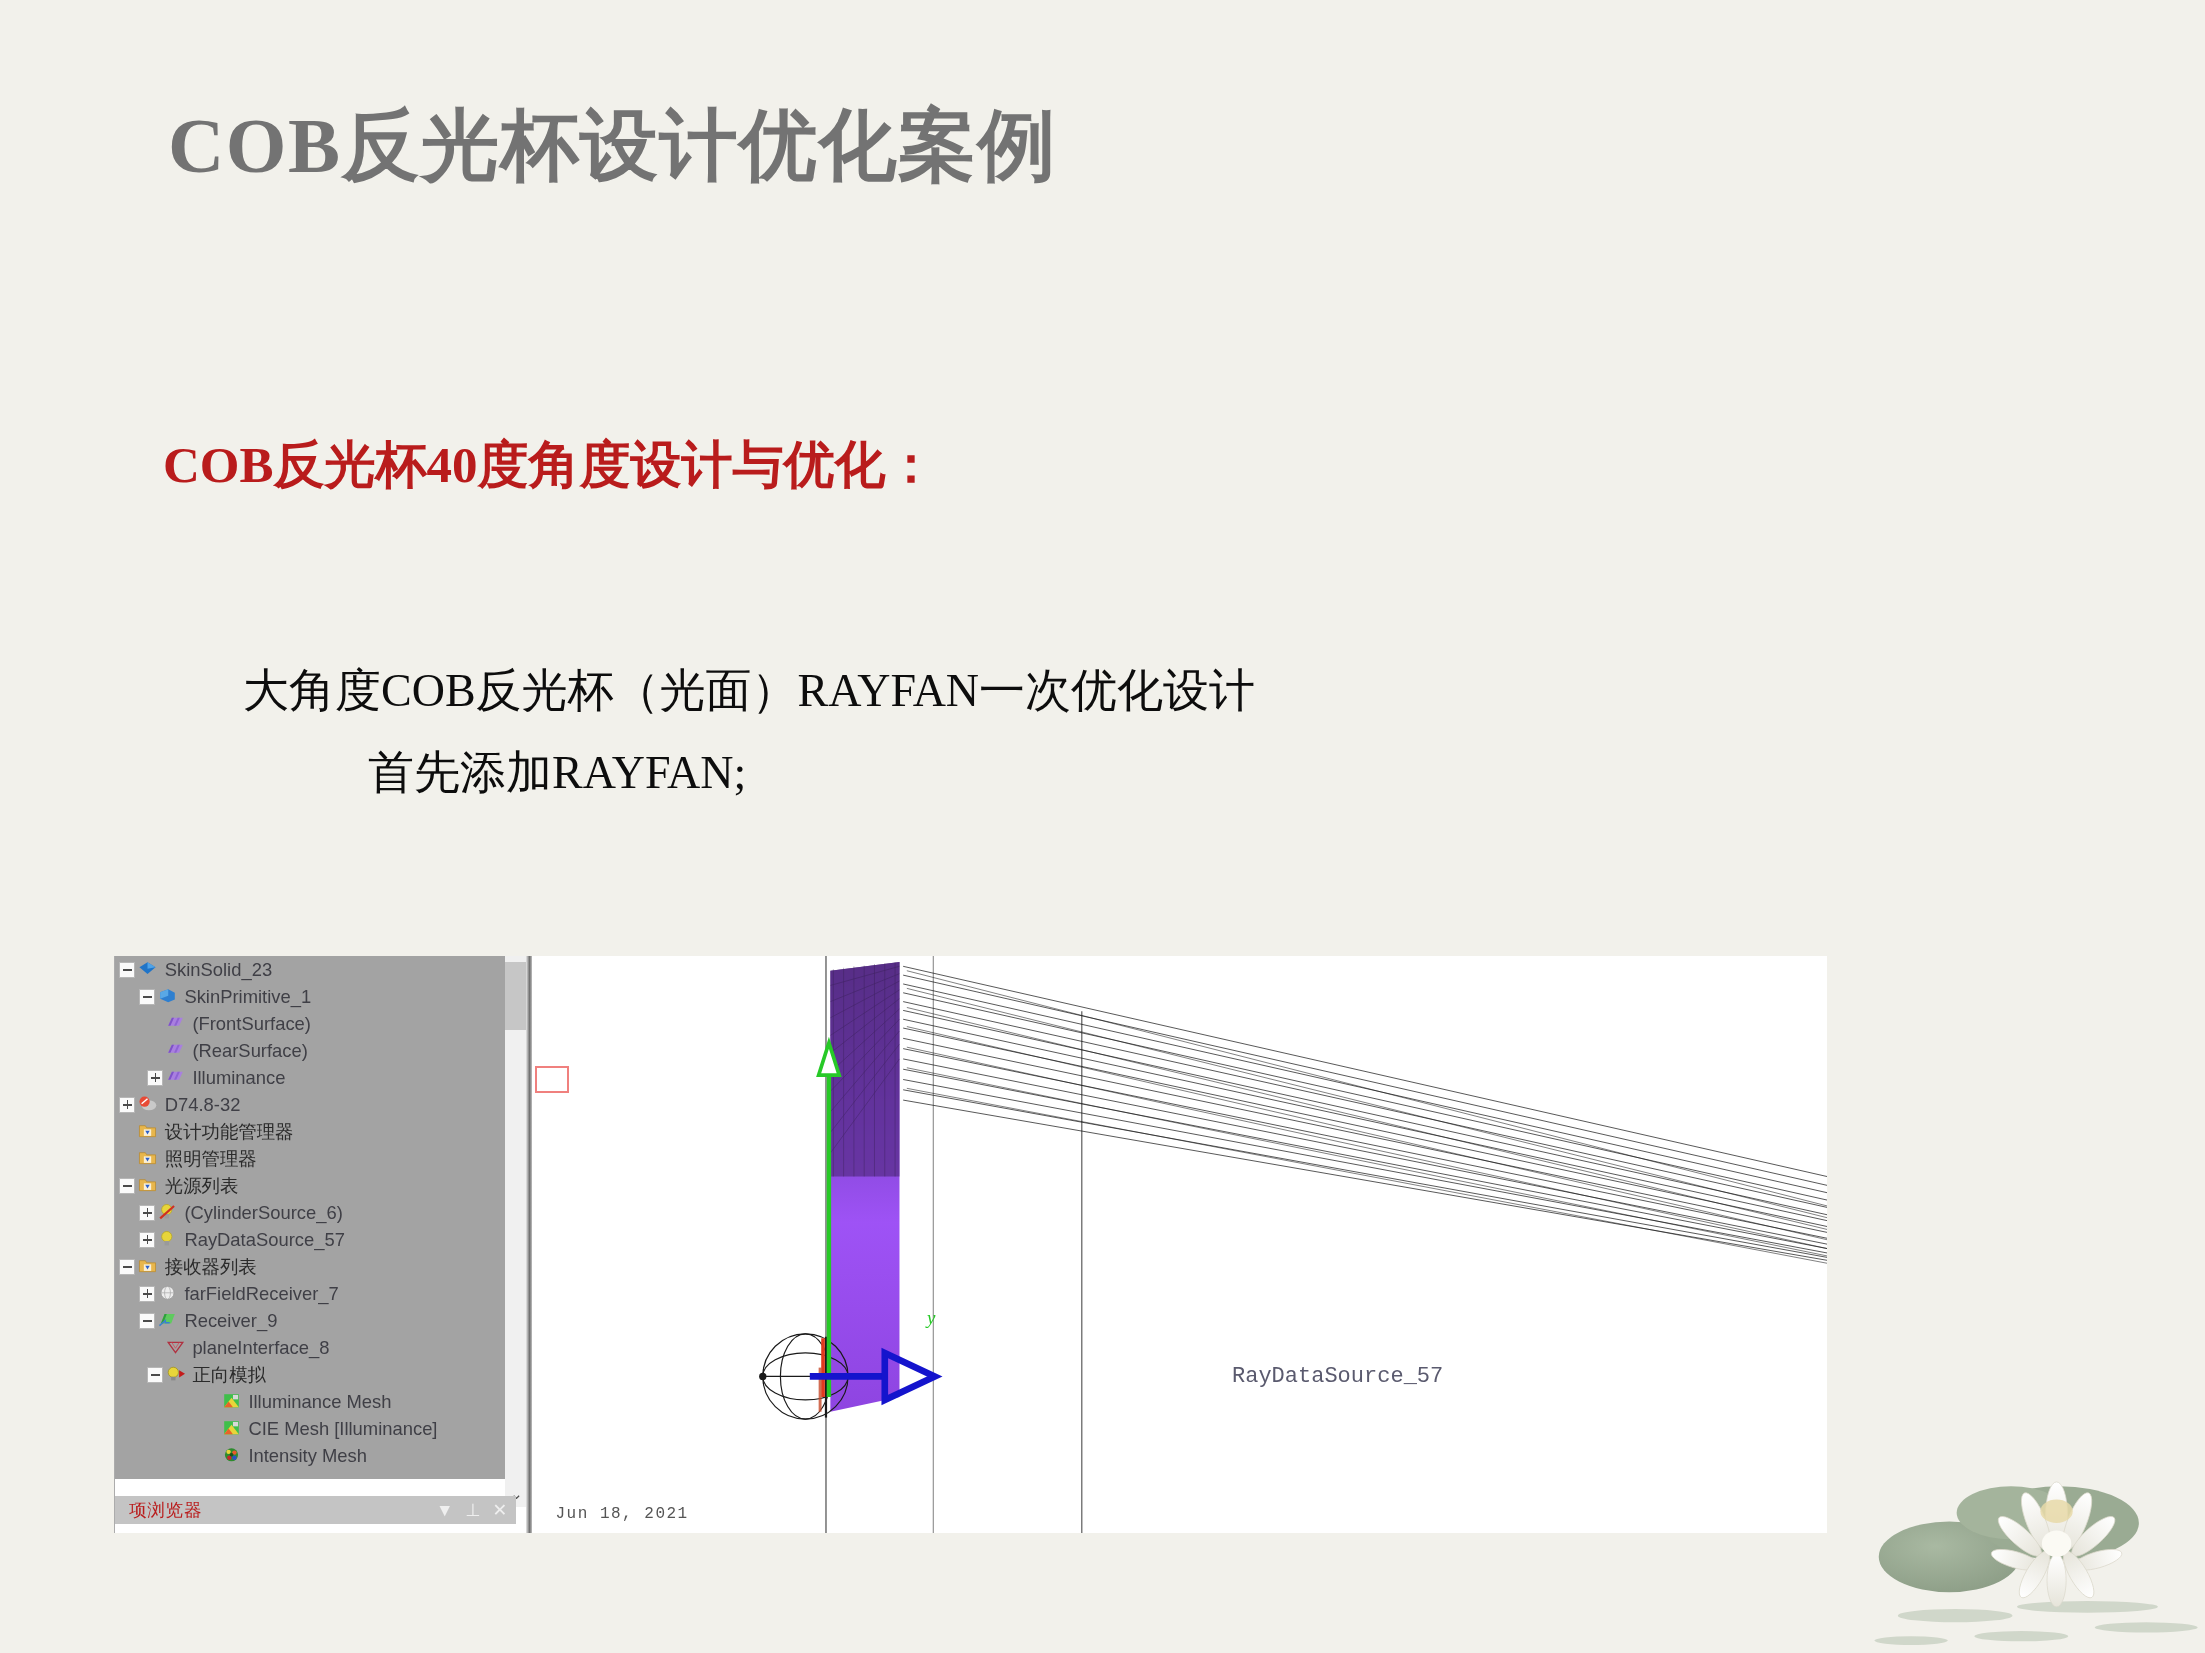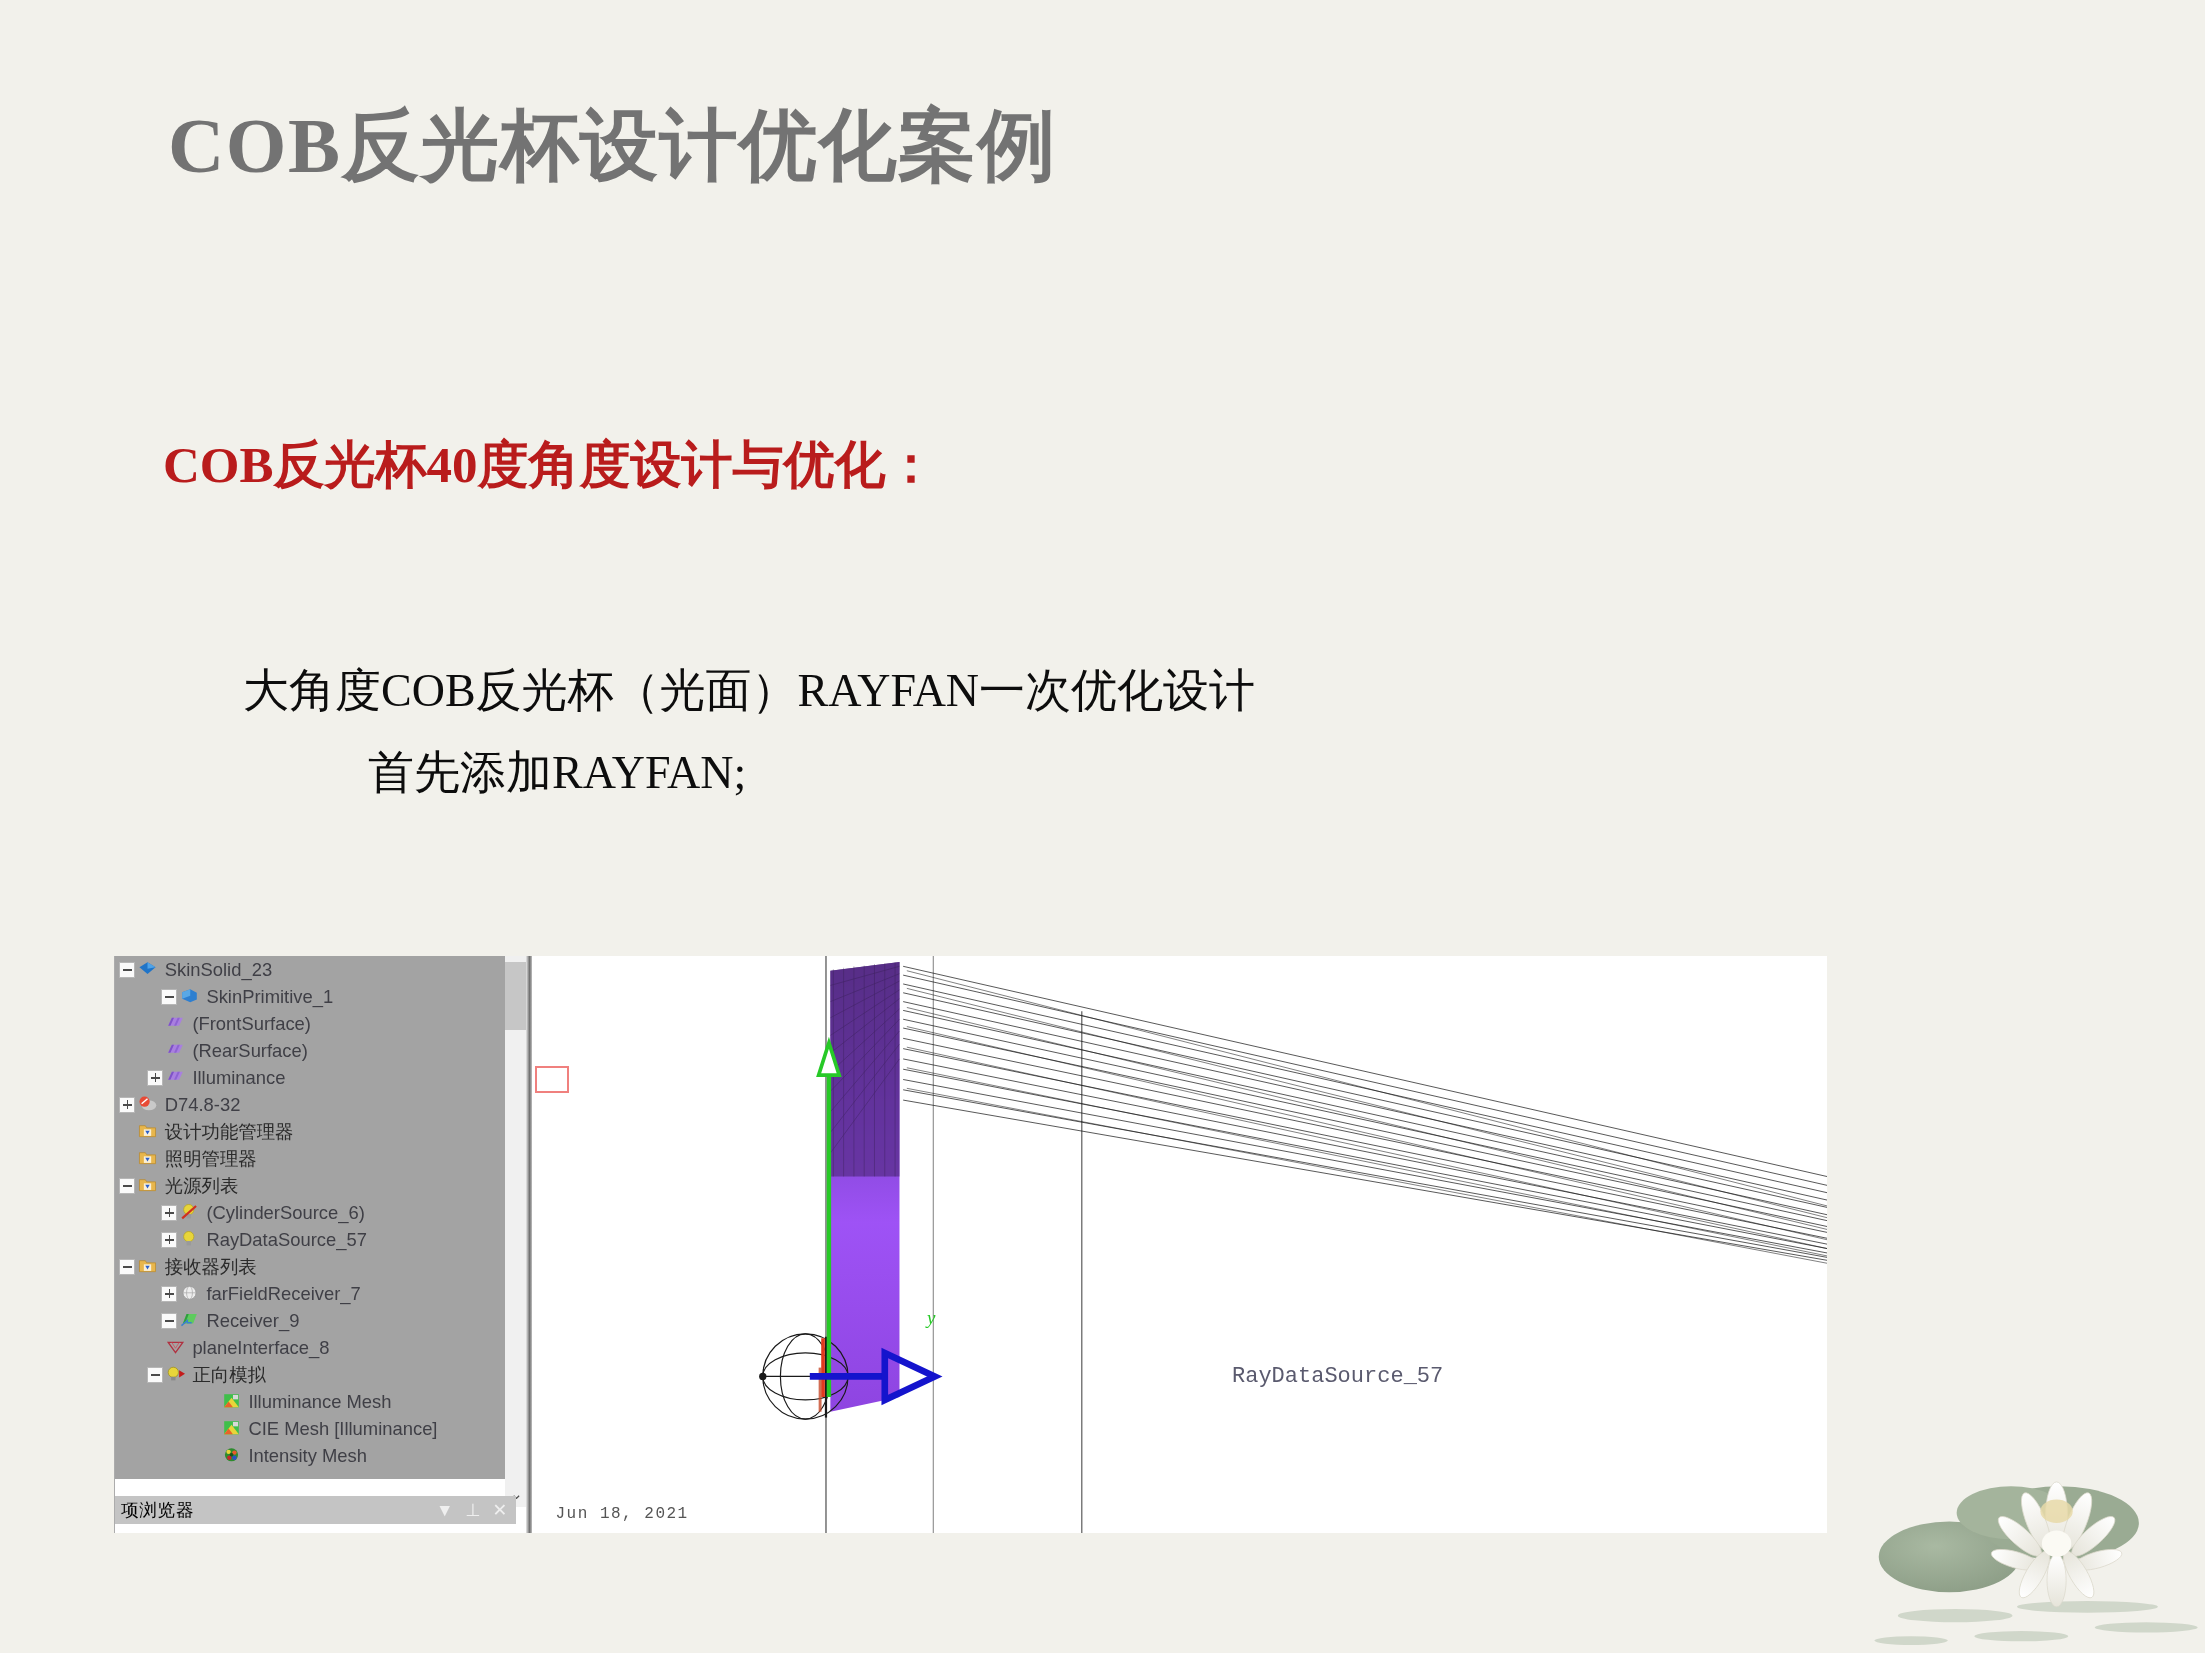--- a/index.html
+++ b/index.html
@@ -107,38 +107,38 @@
 
   .ico {
     width: 20.6px; height: 19px;
     flex: 0 0 auto;
     margin-right: 1.5px;
     position: relative;
   }
   .ico svg { display: block; }
 
   .indent-0 { padding-left: 4.4px; }
-  .indent-1 { padding-left: 46px; }
+  .indent-1 { padding-left: 24px; }
   .indent-2 { padding-left: 32px; }
   .indent-3 { padding-left: 88px; }
 
   
   #panel-footer {
     position: absolute;
     left: 0; bottom: 8.8px;
     width: 401px; height: 28px;
     background: #C4C4C4;
     display: flex;
     align-items: center;
     box-sizing: border-box;
   }
   #panel-footer .ptitle {
     font-size: 17.6px;
-    color: #000000;
-    padding-left: 6px;
+    color: #b91c1c;
+    padding-left: 14px;
     letter-spacing: 0.7px;
   }
   #panel-footer .ctrls {
     margin-left: auto;
     display: flex;
     gap: 11.8px;
     padding-right: 8.8px;
     color: #EFEFEF;
     font-size: 17.6px;
   }

